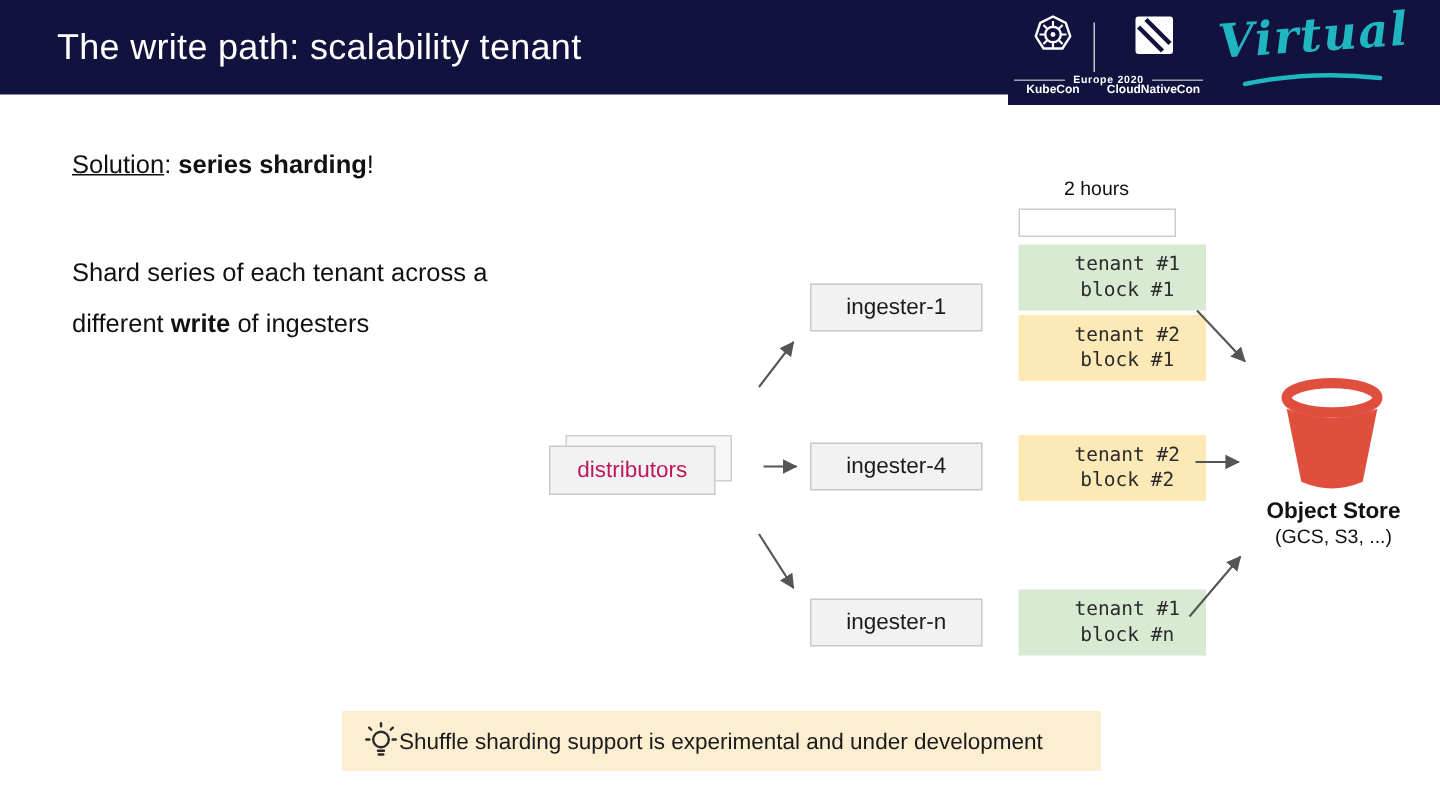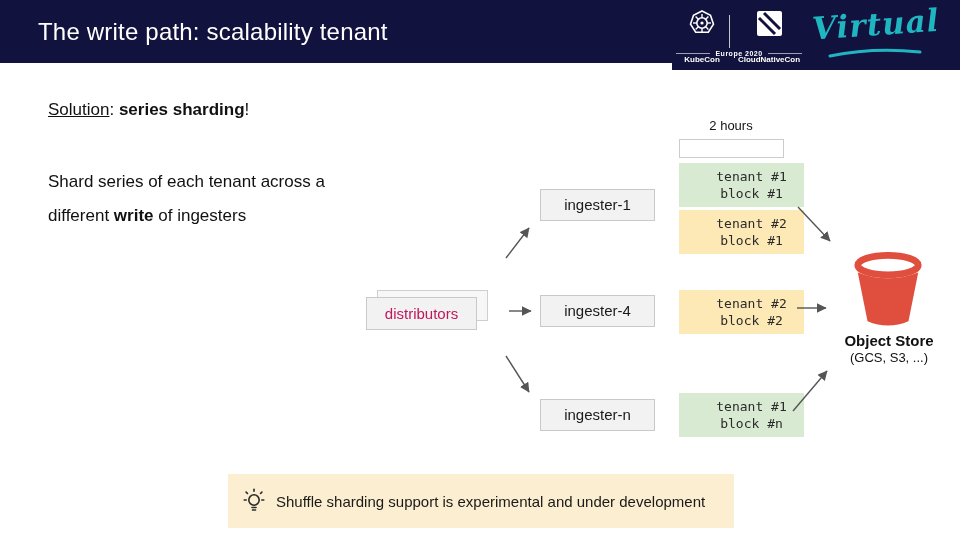--- a/index.html
+++ b/index.html
@@ -50,22 +50,22 @@
   .dist-front{position:absolute;left:366px;top:297px;width:109px;height:31px;
     background:var(--boxgray);border:1px solid #c9c9c9;text-align:center;
     line-height:31px;font-size:15px;color:#be185d;}
   .bucket{position:absolute;left:849px;top:252px;}
   .store-title{position:absolute;left:832px;top:332px;width:114px;text-align:center;
     font-size:15px;font-weight:bold;color:#111;}
   .store-sub{position:absolute;left:832px;top:350px;width:114px;text-align:center;
     font-size:13px;color:#111;}
   .arrows{position:absolute;left:0;top:0;pointer-events:none;}
   
-  .banner{position:absolute;left:228px;top:474px;width:506px;height:54px;background:var(--banner);
-    display:flex;align-items:center;gap:10px;padding-left:14px;box-sizing:border-box;}
+  .banner{position:absolute;left:228px;top:474px;width:506px;height:40px;background:var(--banner);
+    display:flex;align-items:center;padding-left:14px;box-sizing:border-box;}
   .banner-text{font-size:15px;color:#1a1a1a;}
 </style>
 </head>
 <body>
 
 <div class="slide" style="--navy: #12123e; --teal: #1fb6c1; --green: #d9ead3; --yellow: #fce9b6; --banner: #fceed0; --red: #e04e3e; --boxgray: #f2f2f2; --arrow: #555555;">
 
   <div class="header-bar"></div>
   <div class="header-ext"></div>
   <div class="slide-title">The write path: scalability tenant</div>

